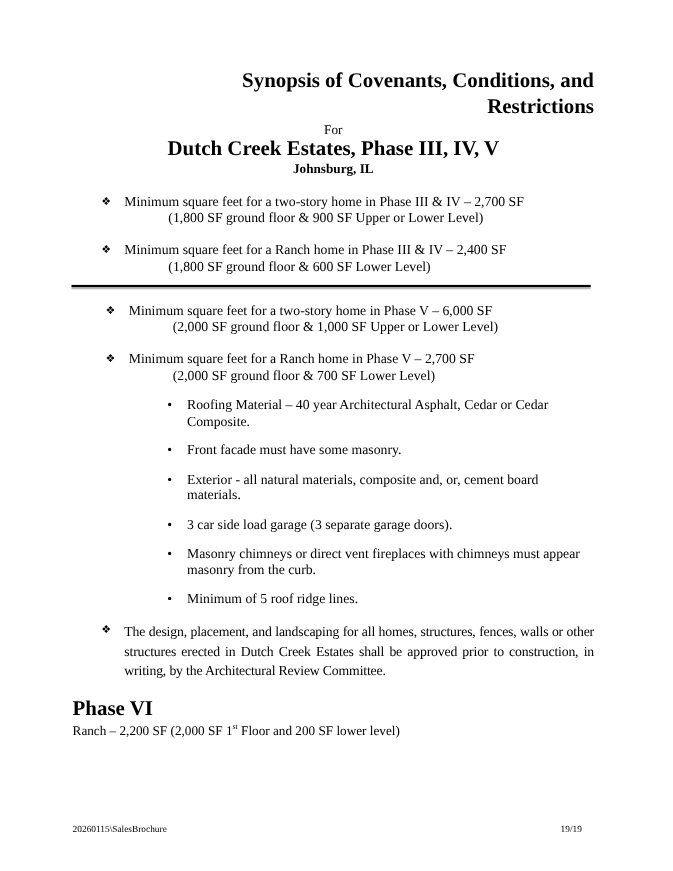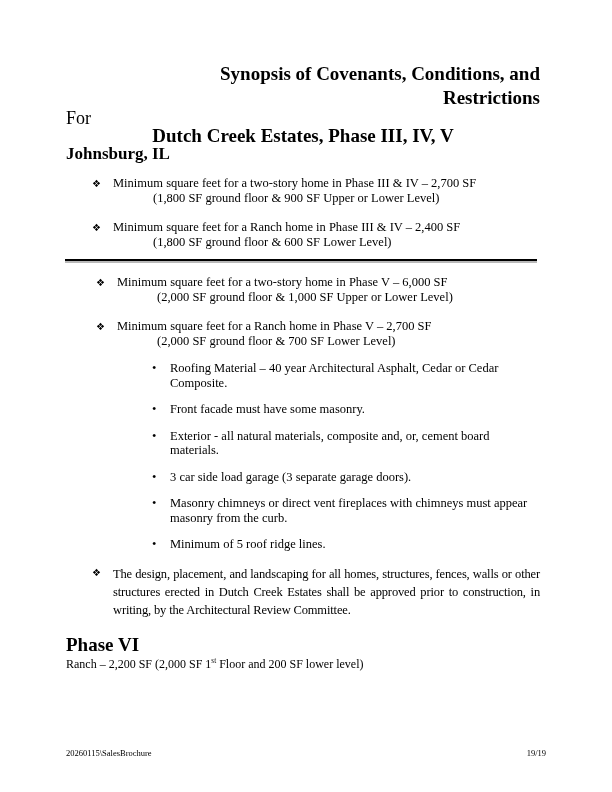--- a/index.html
+++ b/index.html
@@ -11,23 +11,23 @@
     overflow: hidden;
   }
   .page { padding: 62px 72px 0 66px; }
 
   
   .doc-title {
     margin: 0;
     font-size: 19px; line-height: 24px;
     font-weight: bold; text-align: right;
   }
-  .for-label   { font-size: 18px;   line-height: 16px; }
+  .for-label   { text-align: center; font-size: 12px;   line-height: 16px; }
   .dev-name    { text-align: center; font-size: 19px;   line-height: 19px; font-weight: bold; }
-  .dev-city    { font-size: 17px; line-height: 17px; font-weight: bold; margin-bottom: 10px; }
+  .dev-city    { text-align: center; font-size: 12px; line-height: 17px; font-weight: bold; margin-bottom: 10px; }
 
   
   .d-item { display: flex; margin-top: 14px; font-size: 12.5px; line-height: 15px; }
   .d-bullet {
     flex: none; width: 21px; margin-left: 26px;
     font-family: "DejaVu Sans", sans-serif;
     font-size: 10px; line-height: 15px;
   }
   .sec-phase5 .d-bullet { margin-left: 30px; }
   .d-detail { padding-left: 40px; }
@@ -53,21 +53,21 @@
   }
 
   
   .sec-phase6 { margin-top: 15px; }
   .phase6-heading { margin: 0; font-size: 19px; line-height: 21px; font-weight: bold; }
   .p6-line { font-size: 12px; line-height: 13.5px; }
   .p6-line sup { font-size: 0.6em; }
 
   
   .footer {
-    position: absolute; left: 66px; right: 66px; top: 748px;
+    position: absolute; left: 66px; right: 83px; top: 748px;
     display: flex; justify-content: space-between;
     font-size: 8.5px; line-height: 11px;
   }
 </style>
 </head>
 <body>
 
 <div class="page">
 
   <h1 class="doc-title">

